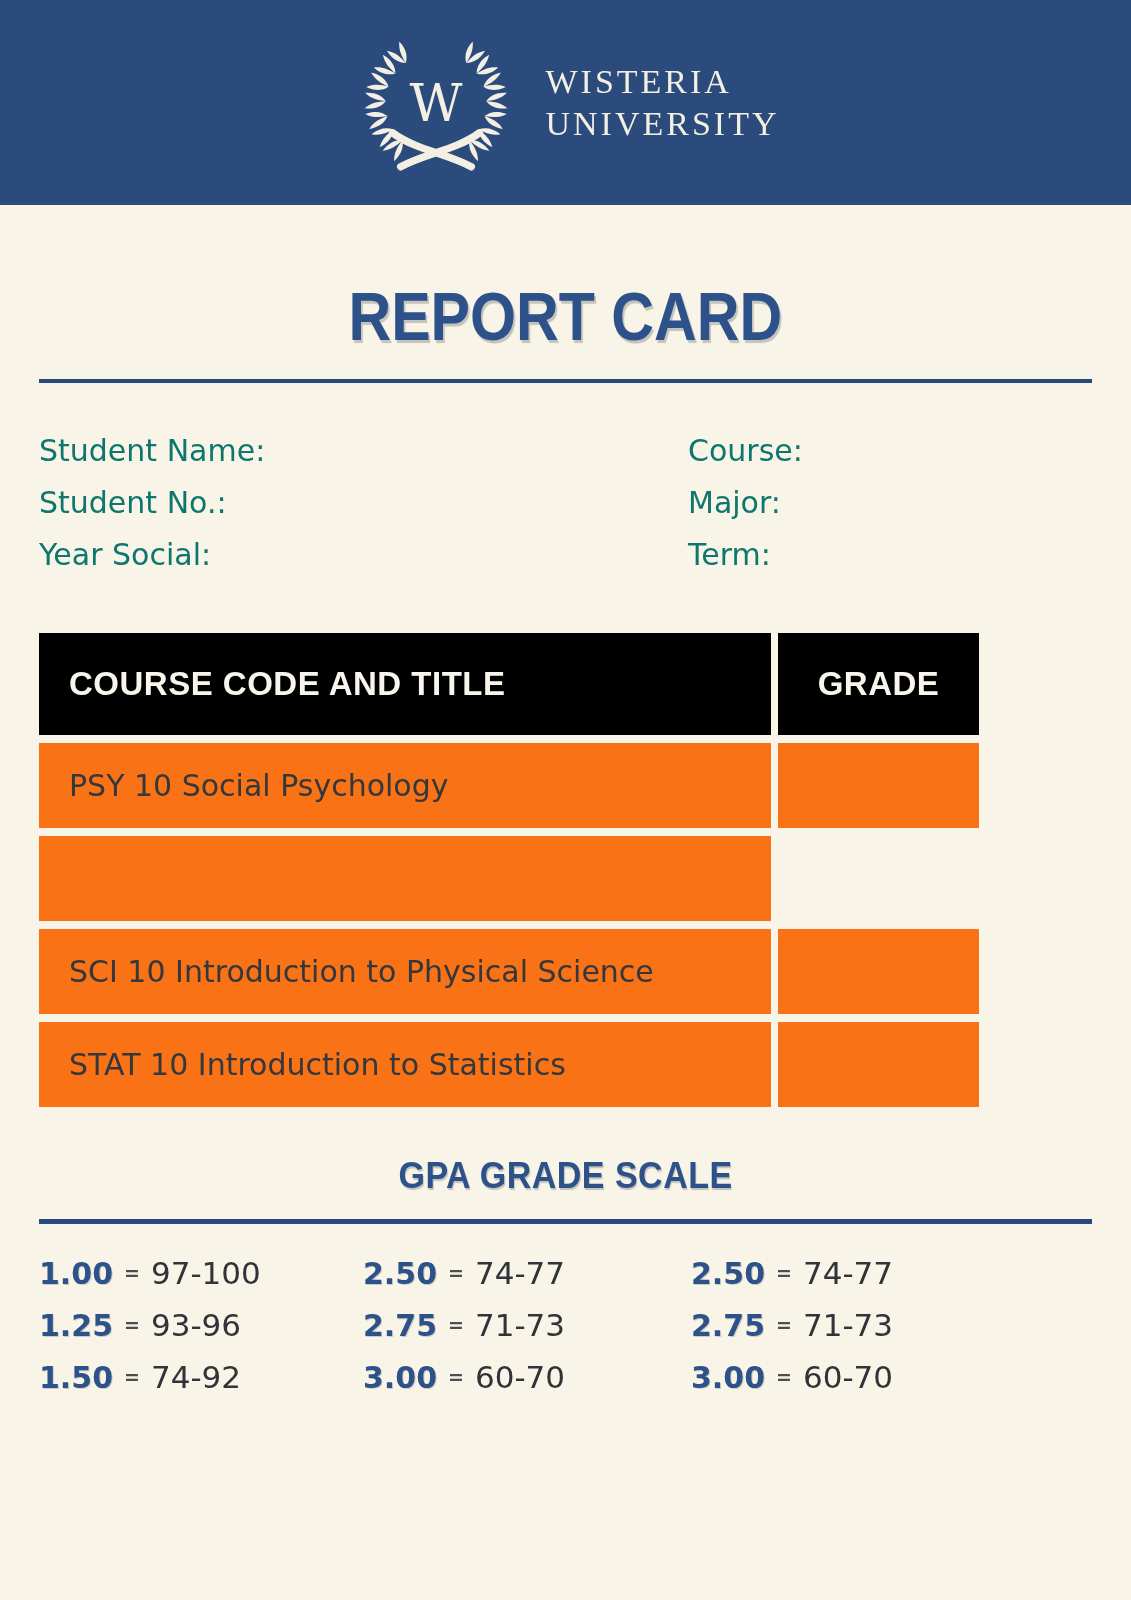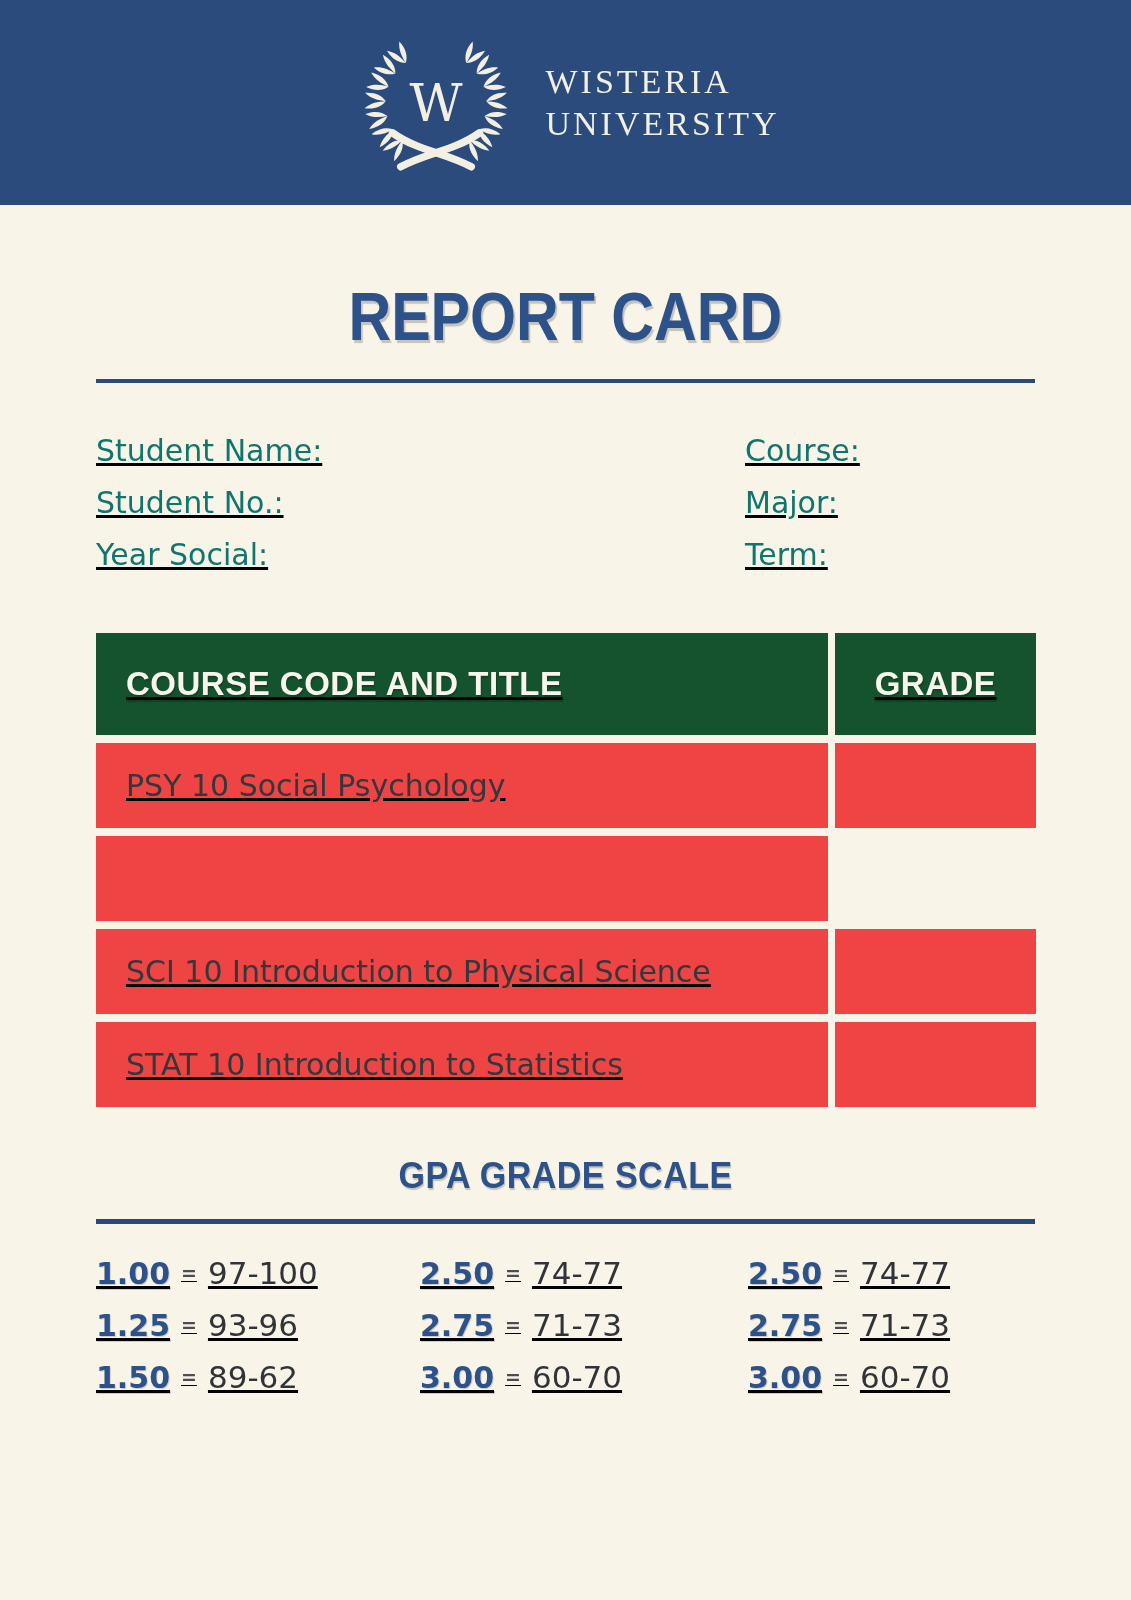--- a/index.html
+++ b/index.html
@@ -23,21 +23,21 @@
   .logo-wrap svg { width:100%; height:100%; display:block; }
   .univ-name {
     color:#f3efe2;
     font-family:Liberation Serif, serif;
     font-weight:400;
     font-size:34px;
     letter-spacing:3px;
     line-height:1.22;
   }
   
-  .content { padding:0 96px;text-decoration:underline; }
+  .content { padding:0 39px; }
   .page-title { margin-top:72px; text-align:center; }
   .page-title span {
     display:inline-block;
     font-family:"Liberation Sans", sans-serif;
     font-weight:700;
     font-size:68px;
     color:#2d5289;
     transform:scaleX(0.87);
     transform-origin:center;
     text-shadow:2px 3px 1px rgba(40,46,56,0.25);
@@ -55,35 +55,35 @@
   }
   .info-grid .info-label { line-height:52px; }
   
   .course-table { margin-top:52px; }
   .t-row {
     display:grid;
     grid-template-columns:732px 201px;
     column-gap:7px;
   }
   .t-head-cell {
-    background:#14532d;
+    background:#000000;
     height:102px;
     display:flex; align-items:center;
     color:#f8f5ec;
     font-family:"Liberation Sans", sans-serif;
     font-weight:700;
     font-size:33px;
     letter-spacing:0.5px;
     text-shadow:1px 2px 1px rgba(0,0,0,0.2);
   }
   .t-head-cell.first { padding-left:30px; }
   .t-head-cell.grade { justify-content:center;text-align:right; }
   .t-body-row { margin-top:8px; }
   .t-cell {
-    background:#ef4444;
+    background:#f97316;
     height:85px;
     display:flex; align-items:center;
     font-size:30px;
     color:#34373c;
   }
   .t-cell.course { padding-left:30px; }
   .t-cell.grade { justify-content:center; }
   
   .gpa-title { margin-top:48px; text-align:center; }
   .gpa-title span {
@@ -223,21 +223,21 @@
           <span class="scale-range">97-100</span>
         </div>
         <div class="scale-entry">
           <span class="scale-num">1.25</span>
           <span class="scale-eq">=</span>
           <span class="scale-range">93-96</span>
         </div>
         <div class="scale-entry">
           <span class="scale-num">1.50</span>
           <span class="scale-eq">=</span>
-          <span class="scale-range">89-62</span>
+          <span class="scale-range">74-92</span>
         </div>
       </div>
 
       <div class="scale-col">
         <div class="scale-entry">
           <span class="scale-num">2.50</span>
           <span class="scale-eq">=</span>
           <span class="scale-range">74-77</span>
         </div>
         <div class="scale-entry">

